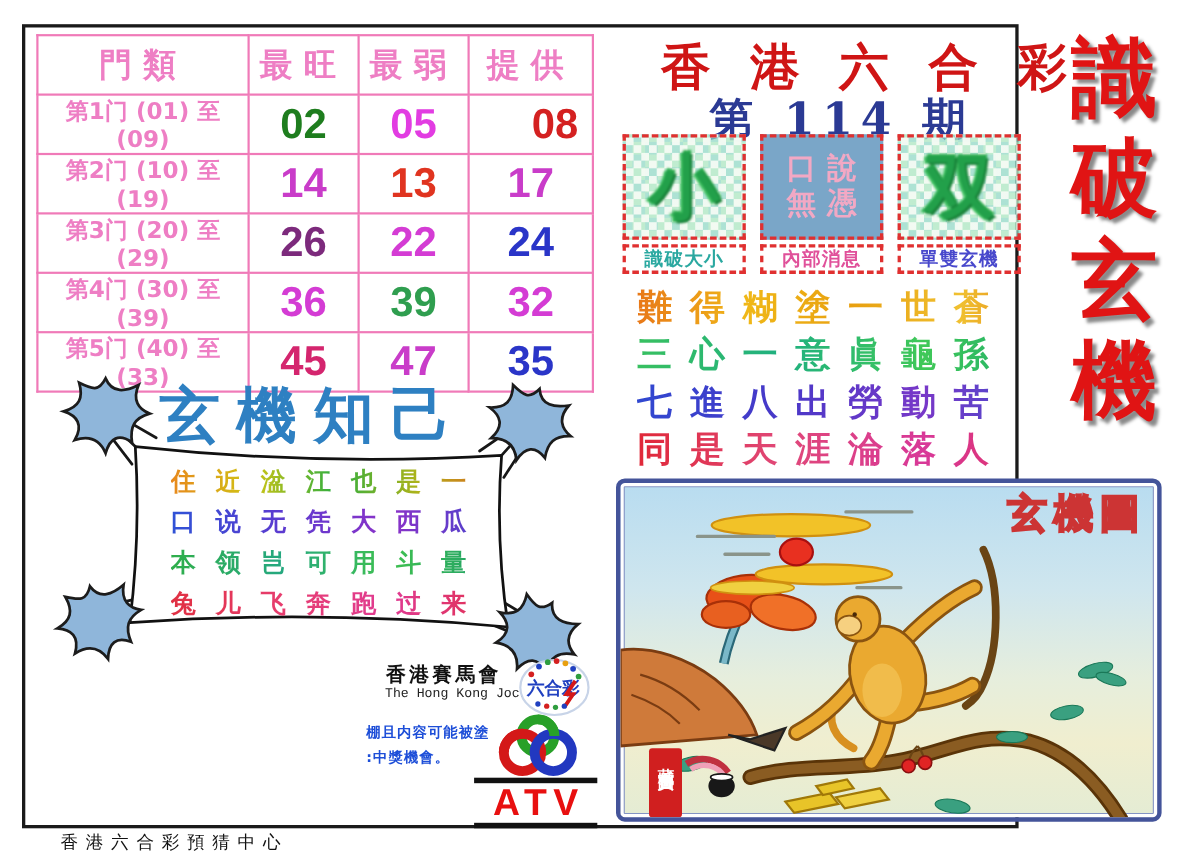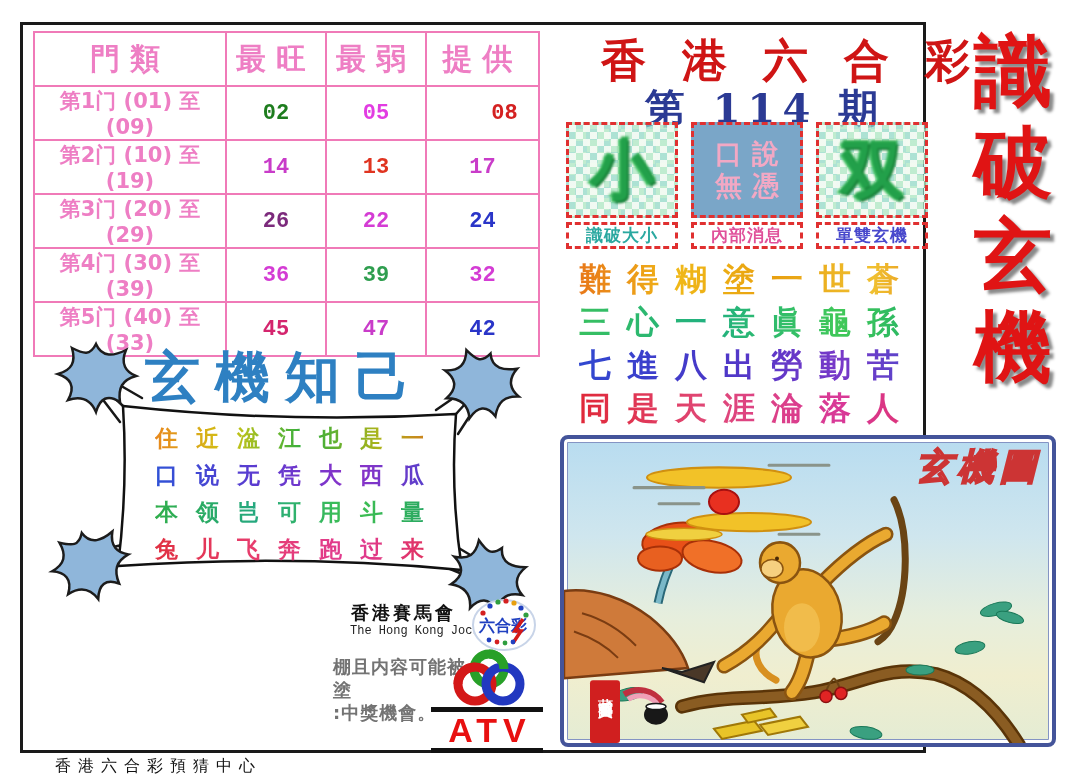--- a/index.html
+++ b/index.html
@@ -9,21 +9,21 @@
         border:3px solid #1a1a1a;box-sizing:border-box;background:#fff;}
 
   
   .pred-table{position:absolute;left:10px;top:6px;border-collapse:collapse;table-layout:fixed;}
   .pred-table td,.pred-table th{border:2px solid #f07ab8;text-align:center;padding:0;box-sizing:border-box;}
   .pred-table th{height:54px;font-size:30px;font-weight:700;color:#ee7ec4;letter-spacing:10px;
         font-family:"DejaVu Serif",serif;}
   .pred-table td{height:49px;}
   .col-label{width:192px;} .col-a{width:100px;} .col-b{width:100px;} .col-c{width:113px;}
   .row-label{font-size:21px;font-weight:600;color:#ee7ec4;letter-spacing:0px;}
-  .num{font-size:22px;font-weight:700;font-family:Liberation Mono, monospace;}
+  .num{font-size:38px;font-weight:700;font-family:Liberation Sans, sans-serif;}
 
   
   .brand-title{position:absolute;left:542px;top:6px;width:400px;text-align:center;white-space:nowrap;
         font-family:"DejaVu Serif",serif;font-size:45px;font-weight:700;color:#cf1515;letter-spacing:36px;
         text-indent:36px;overflow:visible;}
   .issue{position:absolute;left:542px;top:56px;width:400px;text-align:center;white-space:nowrap;
         font-family:"DejaVu Serif",serif;font-size:40px;font-weight:700;color:#2b3a94;letter-spacing:7px;}
 
   
   .stamps{position:absolute;left:543px;top:97px;display:flex;gap:13px;}
@@ -68,40 +68,40 @@
   .bp3{background-image:linear-gradient(90deg,#2f52d6,#5b3bd0,#8b32c8,#4444cc);}
   .bp4{background-image:linear-gradient(90deg,#e03042,#e73d6e,#e03b93,#e0304e);}
 
   
   .jockey-cn{position:absolute;left:328px;top:576px;font-size:18px;font-weight:700;color:#111;letter-spacing:3px;}
   .jockey-en{position:absolute;left:327px;top:599px;font-size:12px;color:#222;
         font-family:"Liberation Mono",monospace;white-space:nowrap;}
   .badge-svg{position:absolute;left:448px;top:569px;width:66px;height:60px;}
 
   
-  .disclaimer{position:absolute;left:310px;top:630px;width:140px;font-size:18px;font-weight:700;
-        color:#737373;line-height:23px;letter-spacing:1px;}
+  .disclaimer{position:absolute;left:310px;top:630px;width:140px;font-size:13px;font-weight:700;
+        color:#1d4ed8;line-height:23px;letter-spacing:1px;}
 
   
   .atv{position:absolute;left:408px;top:624px;width:112px;}
   .atv-rings{display:block;margin:0 auto;}
   .atv-bar{height:5px;background:#111;}
   .atv-label{text-align:center;font-size:34px;line-height:36px;font-weight:800;color:#e81010;letter-spacing:6px;
         text-indent:6px;font-family:"Liberation Sans",sans-serif;}
 
   
   .mystery{position:absolute;left:537px;top:410px;width:496px;height:312px;box-sizing:border-box;
         border:4px solid #44549a;border-radius:8px;
         box-shadow:inset 0 0 0 3px #ffffff, inset 0 0 0 4px #8494c4;
         background:linear-gradient(180deg,#b8dcf0 0%,#cfe6ee 32%,#e6eedd 58%,#f0eecf 78%,#e4ecd4 100%);
         overflow:hidden;}
   .mystery-svg{position:absolute;left:0;top:0;width:100%;height:100%;}
   .mystery-title{position:absolute;right:10px;top:4px;font-family:"DejaVu Serif",serif;font-size:36px;
         font-weight:700;letter-spacing:6px;color:#f8e4e4;-webkit-text-stroke:2px #cc3434;
-        text-shadow:0 0 1px #cc3434;font-style:italic;}
+        text-shadow:0 0 1px #cc3434;}
 
   
   .caption{position:absolute;left:55px;top:756px;font-size:16px;color:#111;letter-spacing:7px;white-space:nowrap;}
 </style>
 </head>
 <body>
 
 <div class="page">
   <div class="main-border">
 
@@ -134,21 +134,21 @@
       <tr>
         <td class="row-label">第4门 (30) 至 (39)</td>
         <td class="num" style="color: rgb(212, 60, 212);">36</td>
         <td class="num" style="color: rgb(47, 158, 79);">39</td>
         <td class="num" style="color: rgb(212, 60, 212);">32</td>
       </tr>
       <tr>
         <td class="row-label">第5门 (40) 至 (33)</td>
         <td class="num" style="color: rgb(212, 37, 110);">45</td>
         <td class="num" style="color: rgb(201, 60, 201);">47</td>
-        <td class="num" style="color: rgb(42, 53, 200);">42</td>
+        <td class="num" style="color: rgb(42, 53, 200);">35</td>
       </tr>
     </tbody>
       </table>
 
     <div class="brand-title">香港六合彩</div>
     <div class="issue">第 114 期</div>
 
     <div class="stamps">
       <div class="stamp">
         <div class="stamp-img mosaic">

